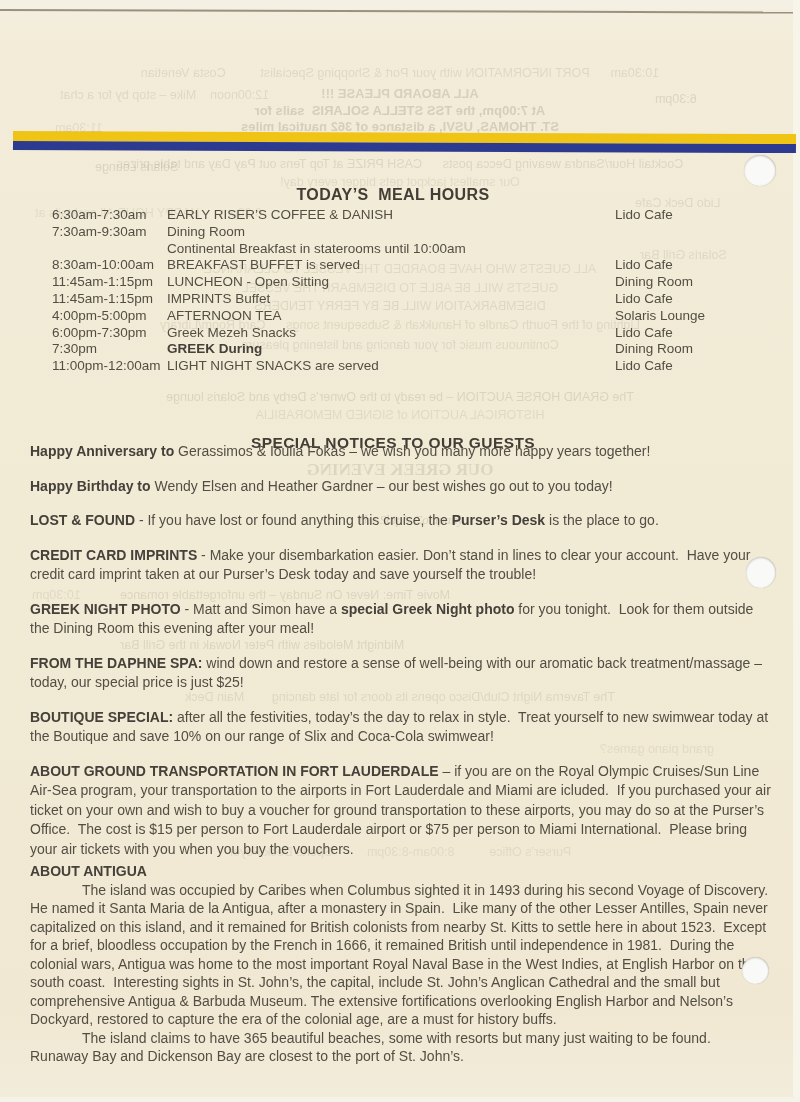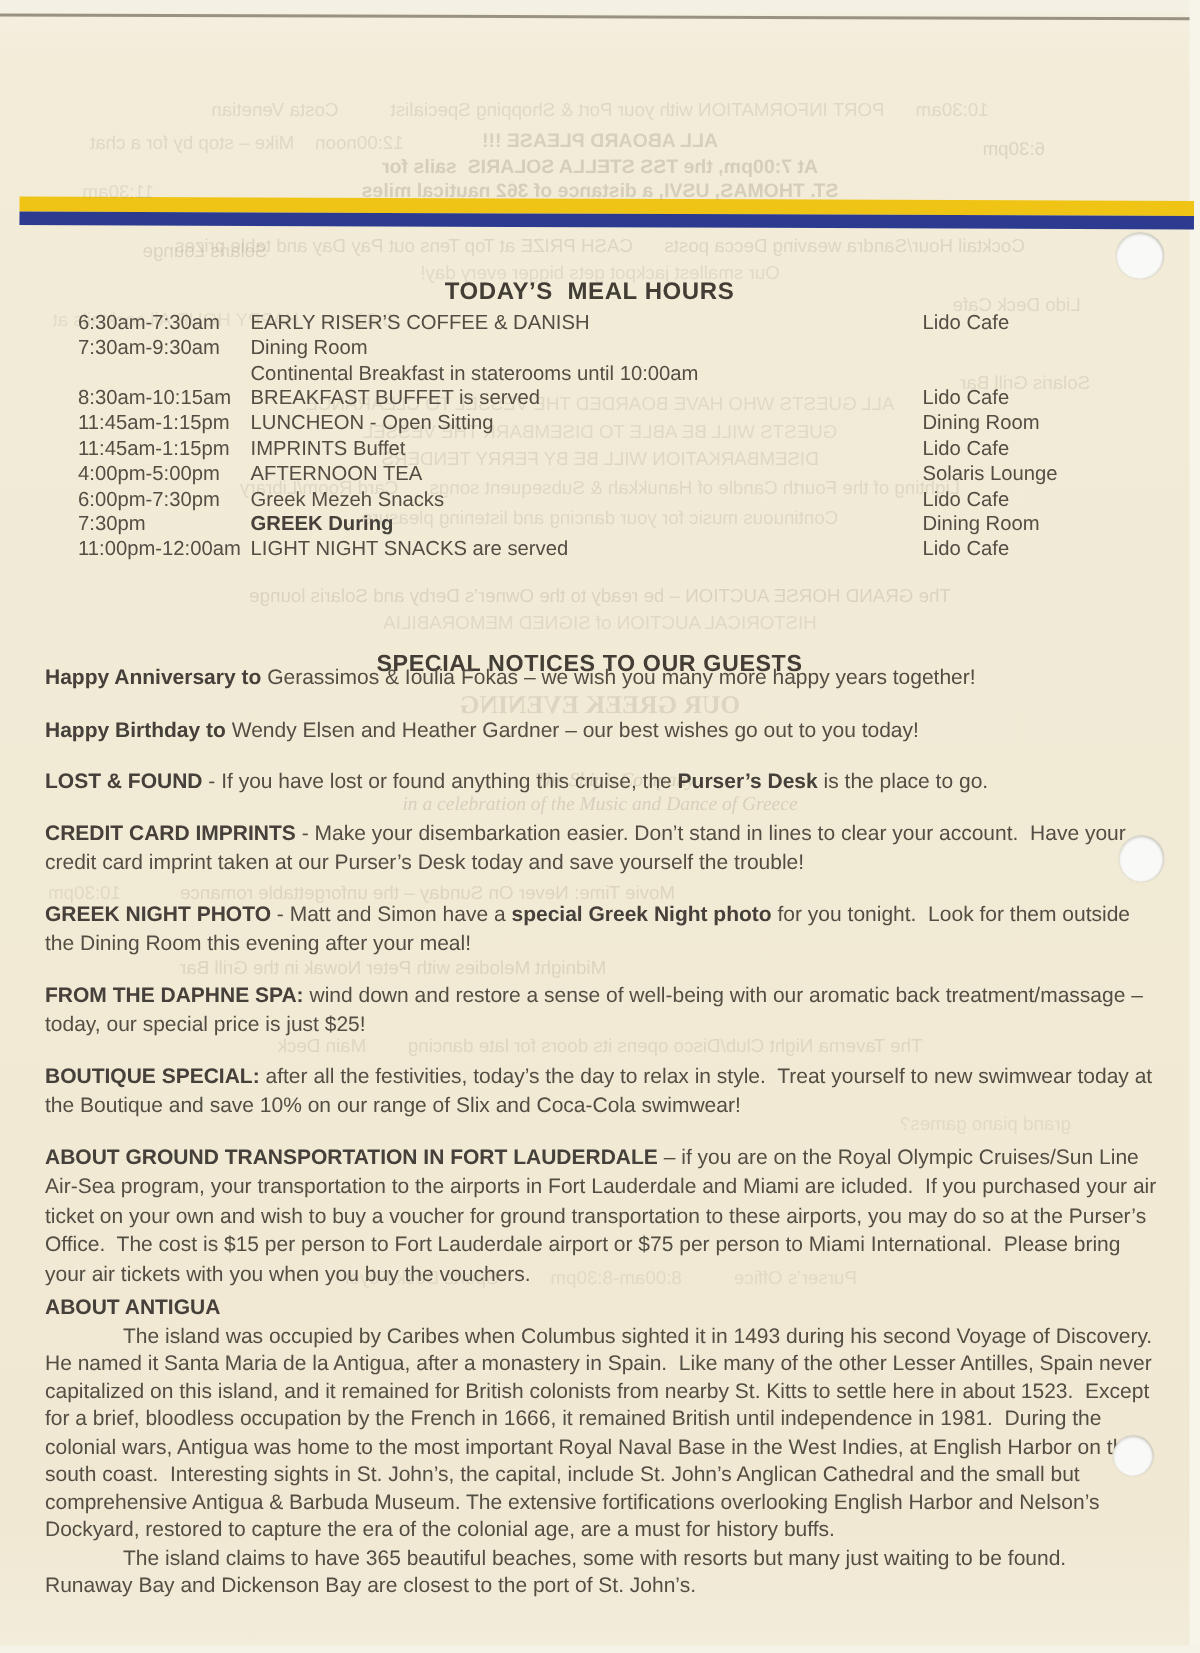--- a/index.html
+++ b/index.html
@@ -84,21 +84,20 @@
       <div class="bleed mir" style="top: 248px; font-size: 12.5px; opacity: 0.2; left: 640px;">Solaris Grill Bar</div>
       <div class="bleed center mir" style="top: 262px; font-size: 12.5px; opacity: 0.18;">ALL GUESTS WHO HAVE BOARDED THE VESSEL TO CLEARANCE</div>
       <div class="bleed center mir" style="top: 281px; font-size: 12.5px; opacity: 0.18;">GUESTS WILL BE ABLE TO DISEMBARK THE VESSEL</div>
       <div class="bleed center mir" style="top: 299px; font-size: 12.5px; opacity: 0.2;">DISEMBARKATION WILL BE BY FERRY TENDERS</div>
       <div class="bleed center mir" style="top: 318px; font-size: 12.5px; opacity: 0.2;">Lighting of the Fourth Candle of Hanukkah &amp; Subsequent songs      Card Room/Library</div>
       <div class="bleed center mir" style="top: 338px; font-size: 12.5px; opacity: 0.2;">Continuous music for your dancing and listening pleasure</div>
       <div class="bleed center mir" style="top: 390px; font-size: 12.5px; opacity: 0.24;">The GRAND HORSE AUCTION – be ready to the Owner’s Derby and Solaris lounge</div>
       <div class="bleed center mir" style="top: 408px; font-size: 12.5px; opacity: 0.18;">HISTORICAL AUCTION of SIGNED MEMORABILIA</div>
       <div class="bleed center mir b serif" style="top: 460px; font-size: 17px; opacity: 0.22;">OUR GREEK EVENING</div>
       <div class="bleed center serif i" style="top: 512px; font-size: 13px; opacity: 0.28; padding-left: 20px;">The Ship’s Company</div>
-      <div class="bleed center serif i" style="top: 528px; font-size: 13px; opacity: 0.28;">in a celebration of the Music and Dance of Greece</div>
       <div class="bleed mir" style="top: 588px; font-size: 12.5px; opacity: 0.18; left: 32px;">10:30pm</div>
       <div class="bleed mir" style="top: 588px; font-size: 12.5px; opacity: 0.22; left: 120px;">Movie Time: Never On Sunday – the unforgettable romance</div>
       <div class="bleed mir" style="top: 638px; font-size: 12.5px; opacity: 0.22; left: 120px;">Midnight Melodies with Peter Nowak in the Grill Bar</div>
       <div class="bleed center mir" style="top: 690px; font-size: 12.5px; opacity: 0.2;">The Taverna Night Club/Disco opens its doors for late dancing        Main Deck</div>
       <div class="bleed mir" style="top: 742px; font-size: 12.5px; opacity: 0.16; left: 600px;">grand piano games?</div>
       <div class="bleed center mir" style="top: 845px; font-size: 12.5px; opacity: 0.16;">Purser’s Office          8:00am-8:30pm          Sports Deck Foyer</div>
     </div>
 
   <div class="stripes">
     <div class="stripe-yellow" id="stripe-yellow" style="background: rgb(240, 196, 20);"></div>
@@ -116,21 +115,21 @@
         <div class="mrow">
           <span class="mtime">7:30am-9:30am</span>
           <span class="mloc">Dining Room</span>
         </div>
         <div class="mrow">
           <span class="mtime"></span>
           <span class="mdesc">Continental Breakfast in staterooms until 10:00am</span>
           <span class="mloc"></span>
         </div>
         <div class="mrow">
-          <span class="mtime">8:30am-10:15am</span>
+          <span class="mtime">8:30am-10:00am</span>
           <span class="mdesc">BREAKFAST BUFFET is served</span>
           <span class="mloc">Lido Cafe</span>
         </div>
         <div class="mrow">
           <span class="mtime">11:45am-1:15pm</span>
           <span class="mdesc">LUNCHEON - Open Sitting</span>
           <span class="mloc">Dining Room</span>
         </div>
         <div class="mrow">
           <span class="mtime">11:45am-1:15pm</span>

